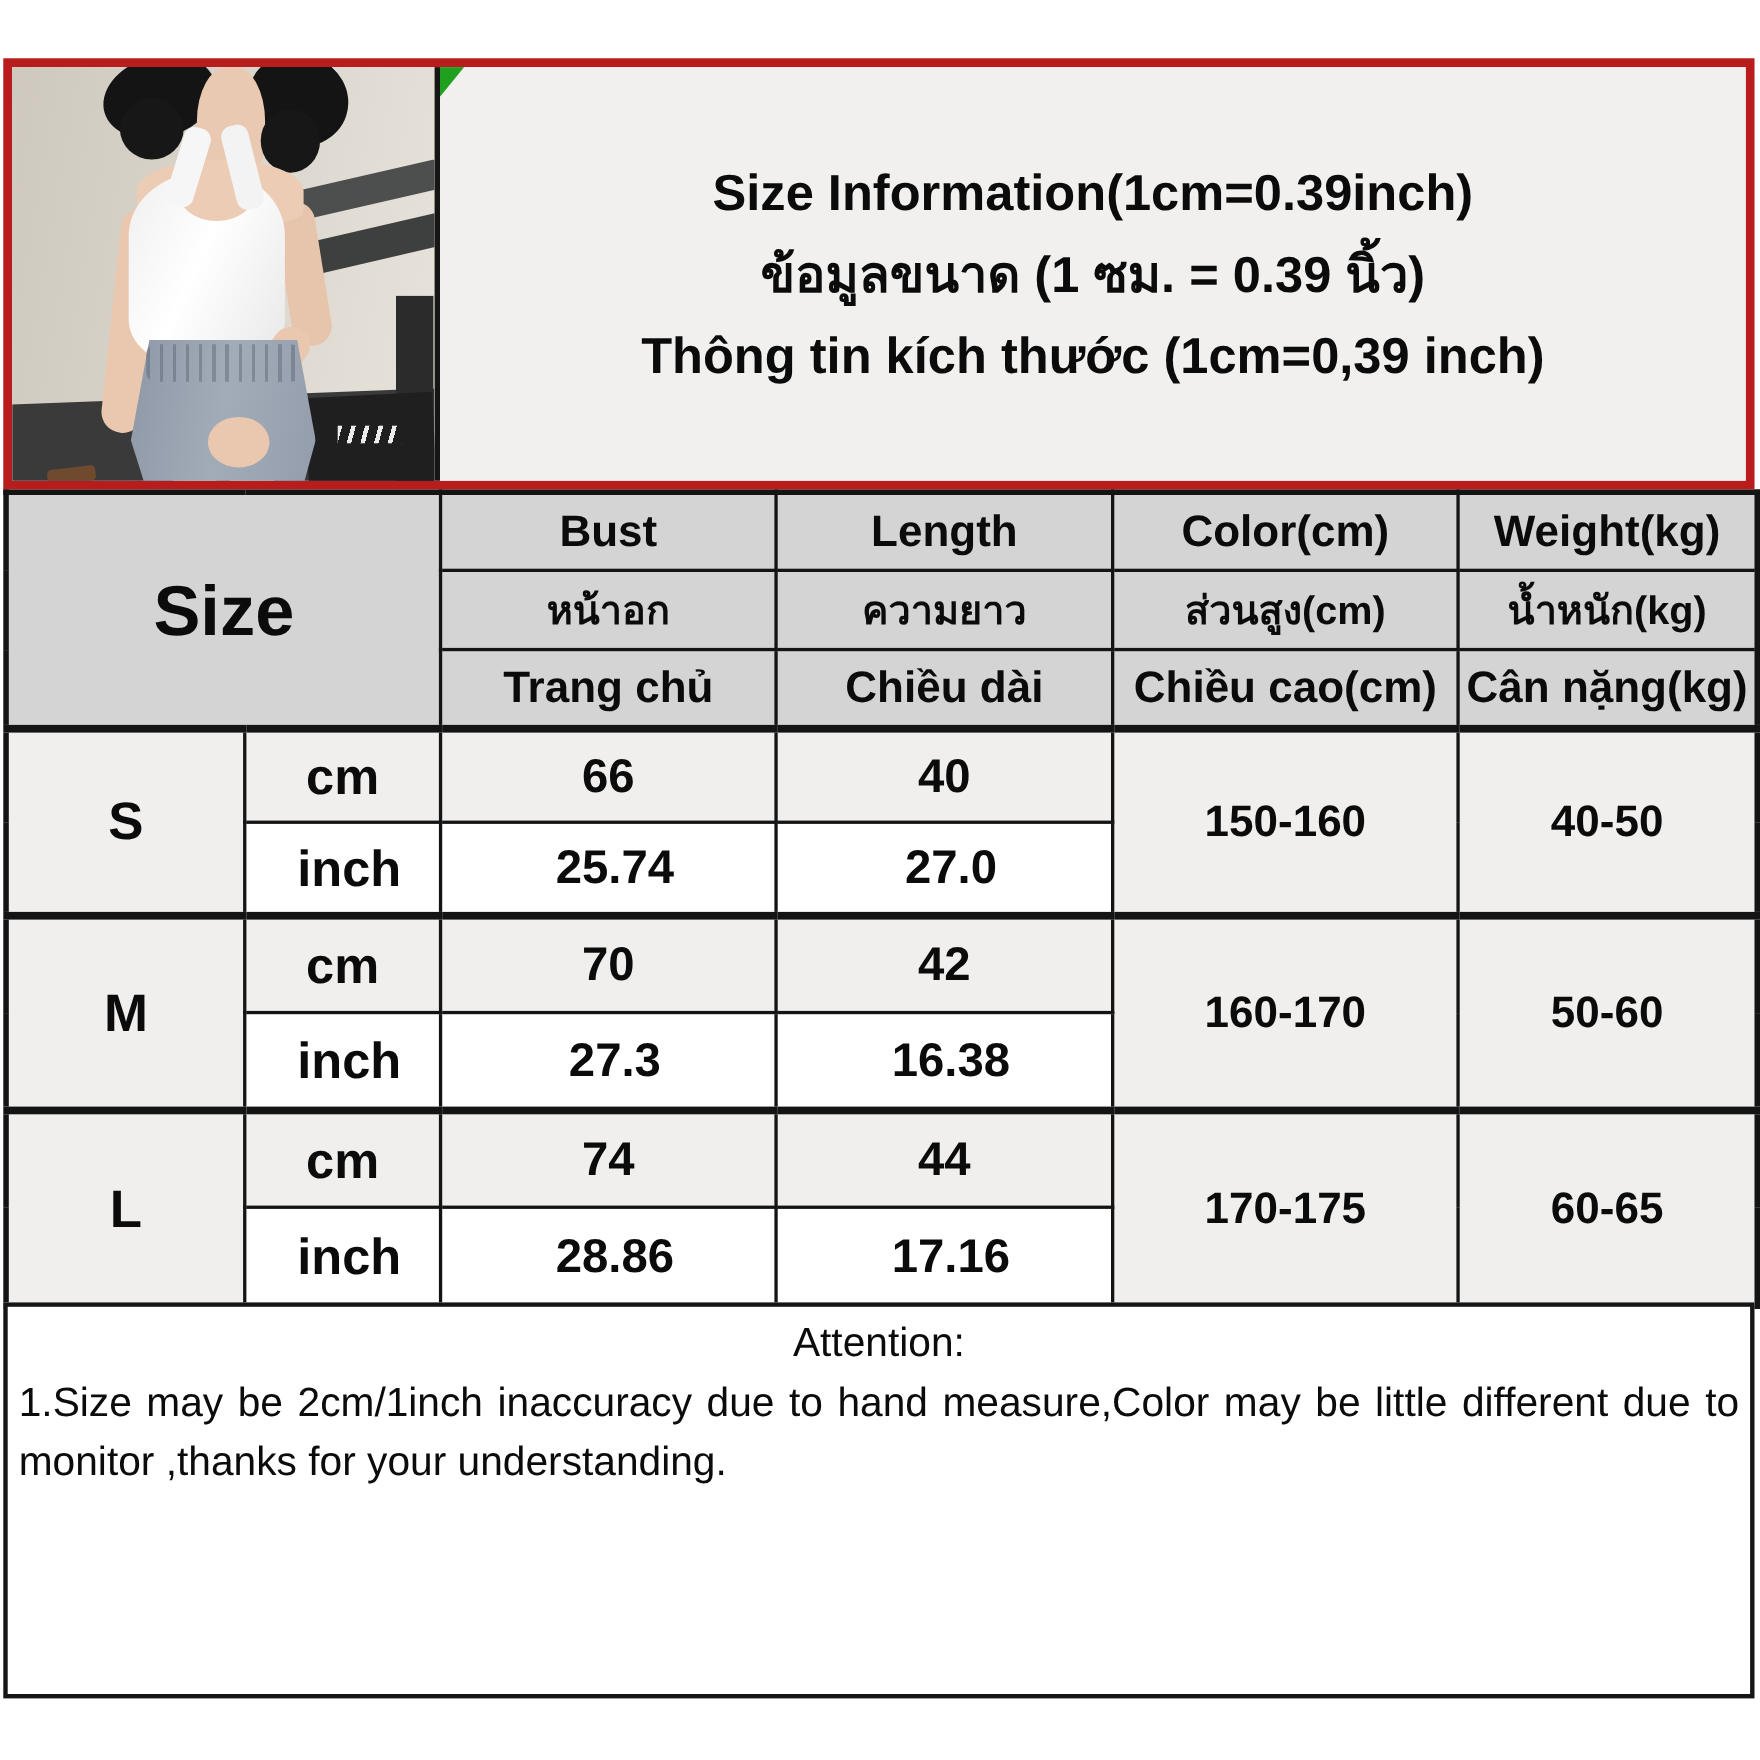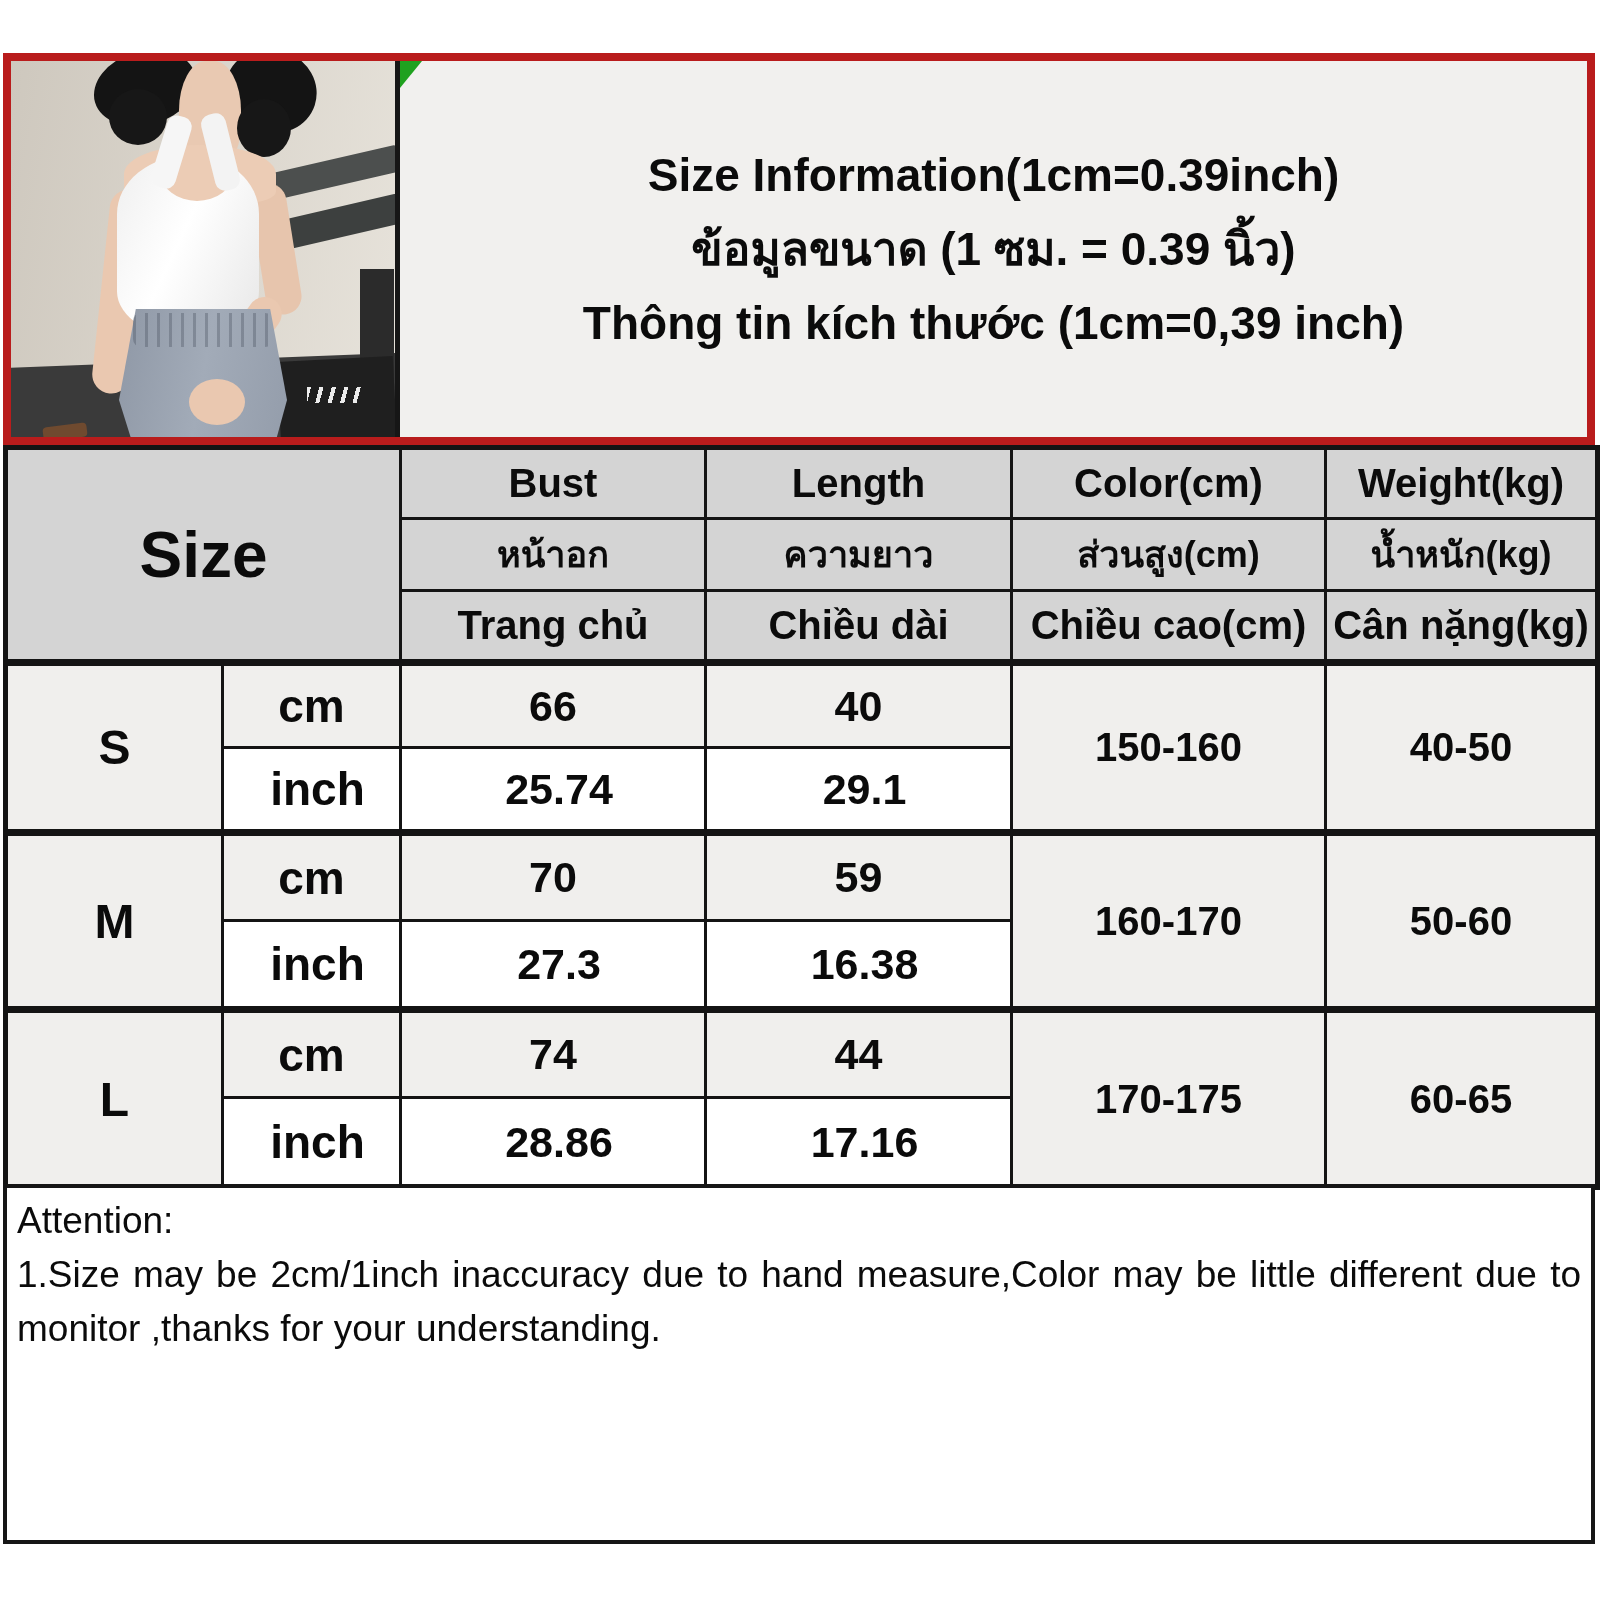--- a/index.html
+++ b/index.html
@@ -84,21 +84,21 @@
   .val { font-size:43px; }
   .row-cm td { background:#f0efed; }
   .row-inch td { background:#ffffff;padding-left:12px; }
   .range { background:#f0efed !important; font-size:40px; }
   tr.sep > td { border-top-width:7px; }
 
   
   .attention { position:absolute; left:3px; top:1184px; width:1592px; height:360px;
     background:#ffffff; border:4px solid #161616; padding:6px 10px;
     font-size:37px; line-height:54px; font-weight:normal; color:#0b0b0b; }
-  .att-head { text-align:left; }
+  .att-head { text-align:center; }
   .att-note1 { text-align:justify; }
   .att-note2 { text-align:left; }
 </style>
 </head>
 <body>
 
 <div class="canvas">
 
   <div class="top-section">
 
@@ -173,28 +173,28 @@
         <td class="letter" rowspan="2">S</td>
         <td class="unit">cm</td>
         <td class="val">66</td>
         <td class="val">40</td>
         <td class="range" rowspan="2">150-160</td>
         <td class="range" rowspan="2">40-50</td>
       </tr>
       <tr class="row-inch" style="height:85px">
         <td class="unit">inch</td>
         <td class="val">25.74</td>
-        <td class="val">29.1</td>
+        <td class="val">27.0</td>
       </tr>
 
       <tr class="row-cm sep" style="height:88px">
         <td class="letter" rowspan="2">M</td>
         <td class="unit">cm</td>
         <td class="val">70</td>
-        <td class="val">59</td>
+        <td class="val">42</td>
         <td class="range" rowspan="2">160-170</td>
         <td class="range" rowspan="2">50-60</td>
       </tr>
       <tr class="row-inch" style="height:89px">
         <td class="unit">inch</td>
         <td class="val">27.3</td>
         <td class="val">16.38</td>
       </tr>
 
       <tr class="row-cm sep" style="height:88px">

